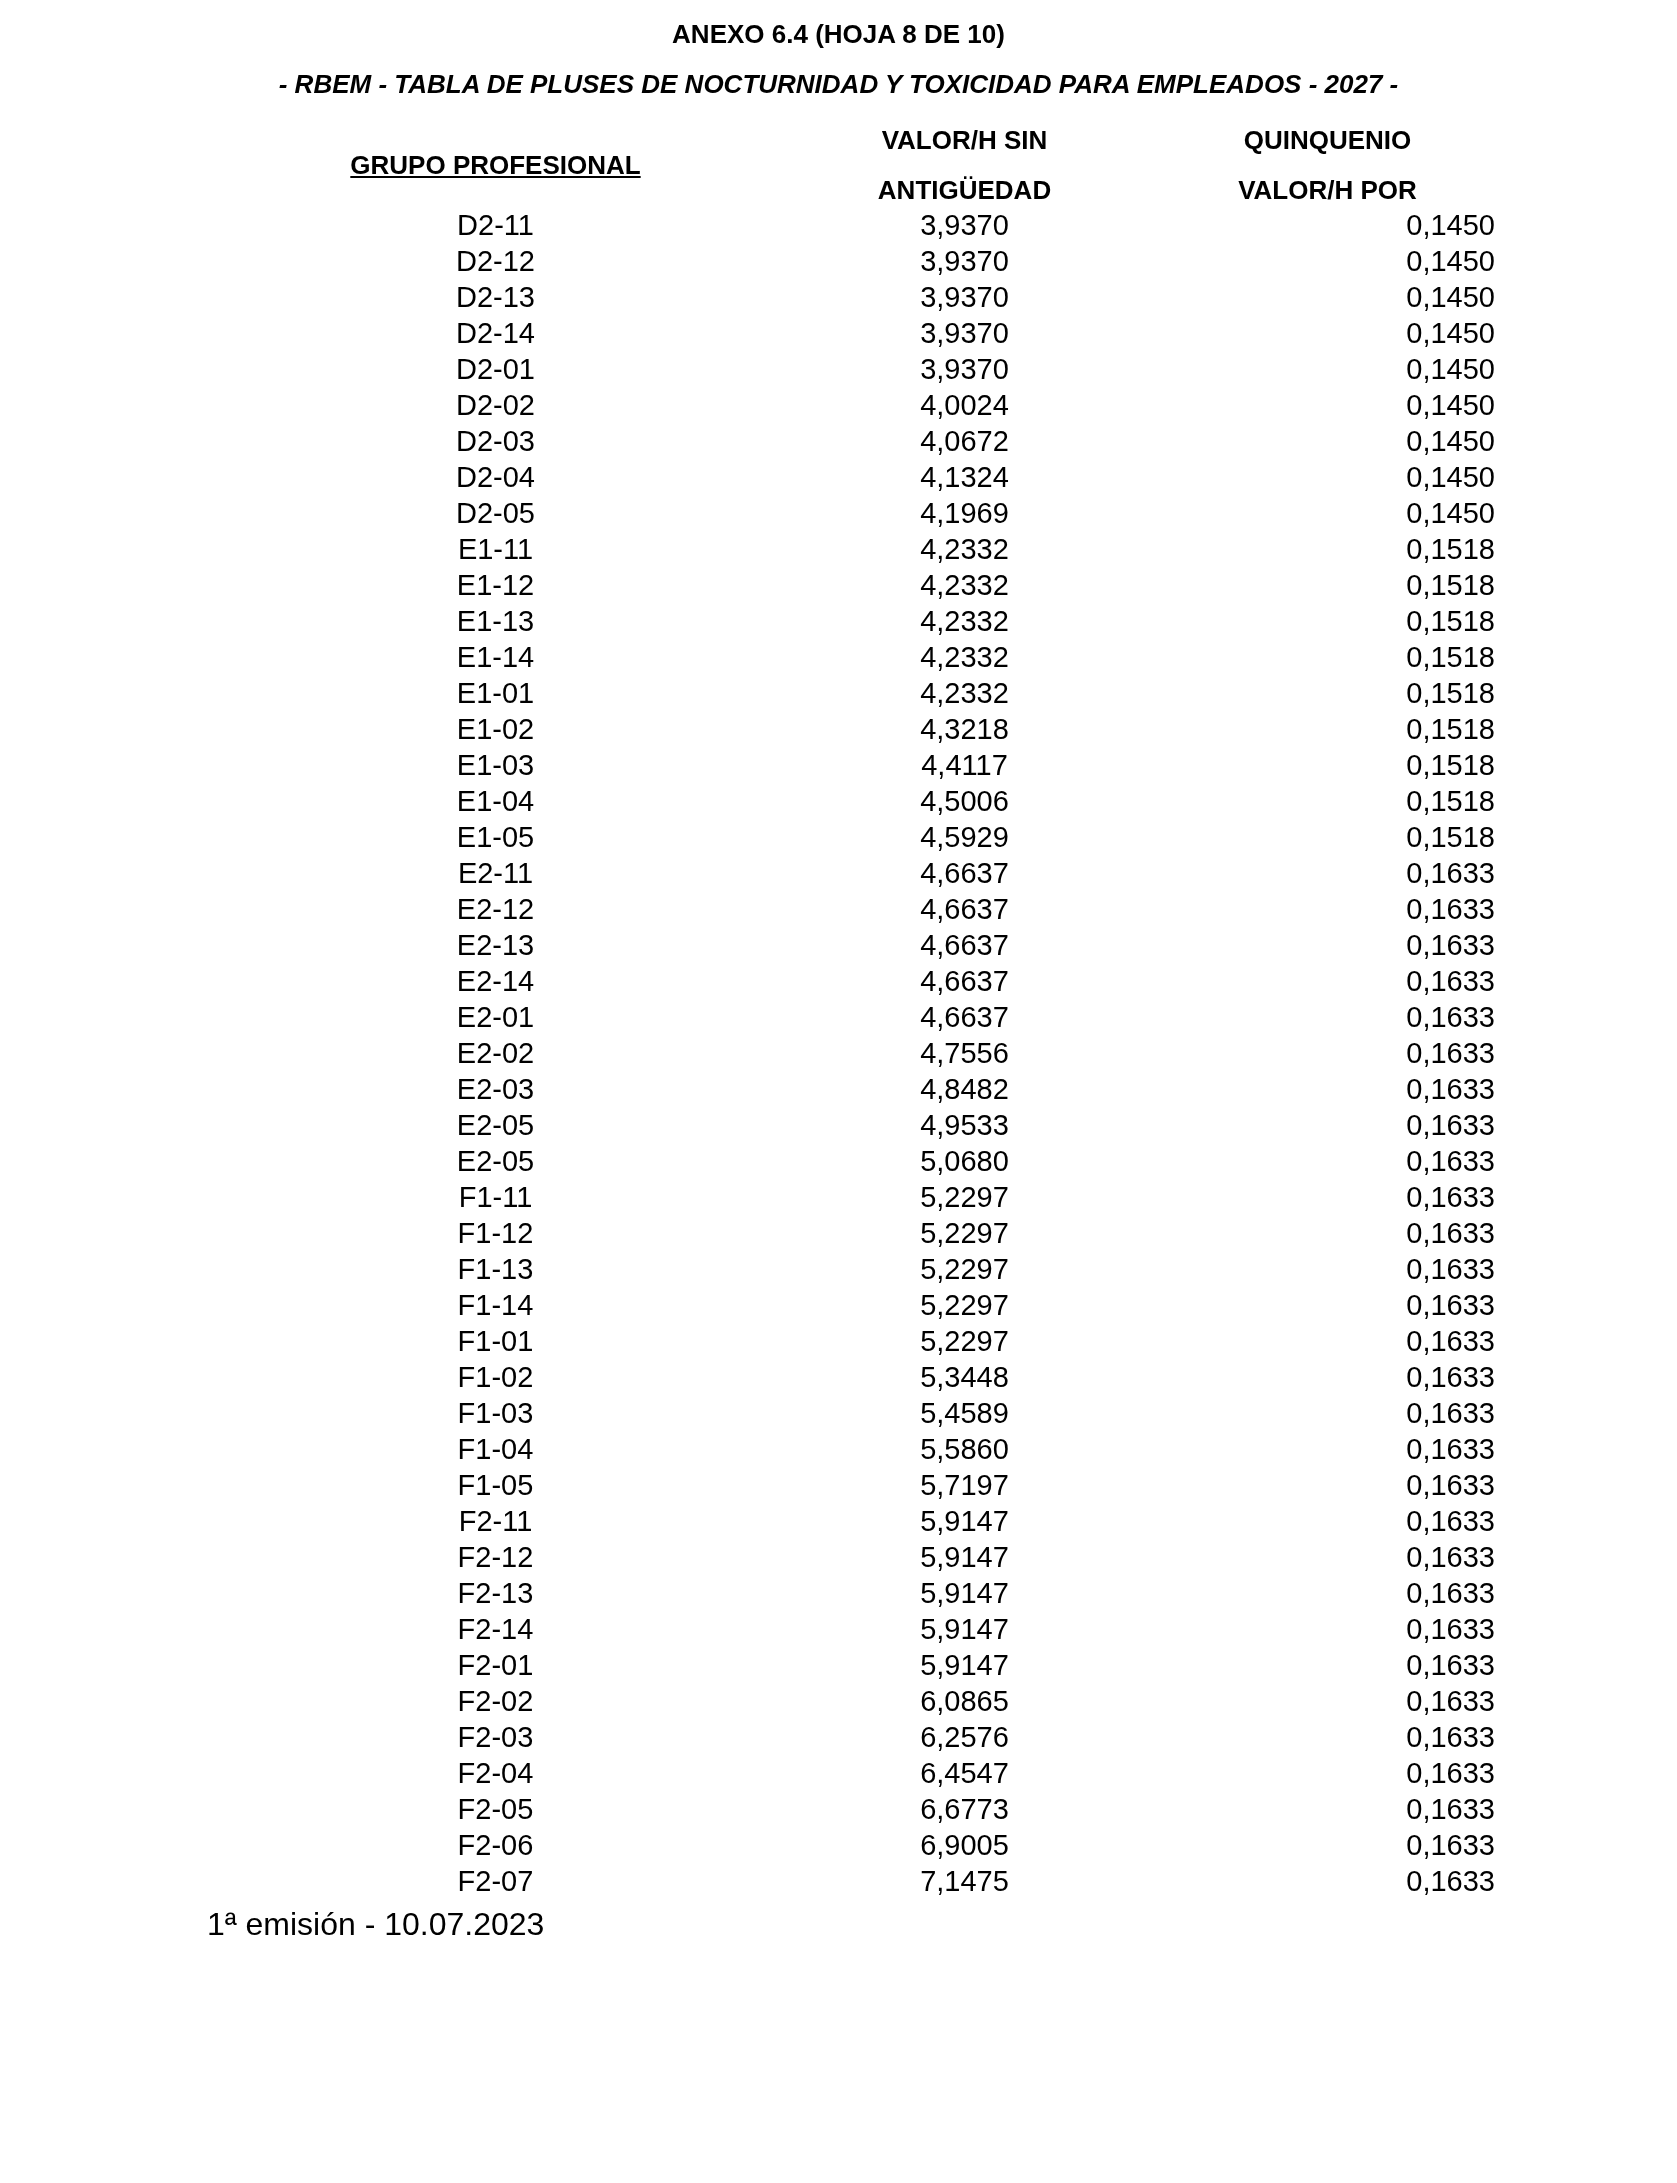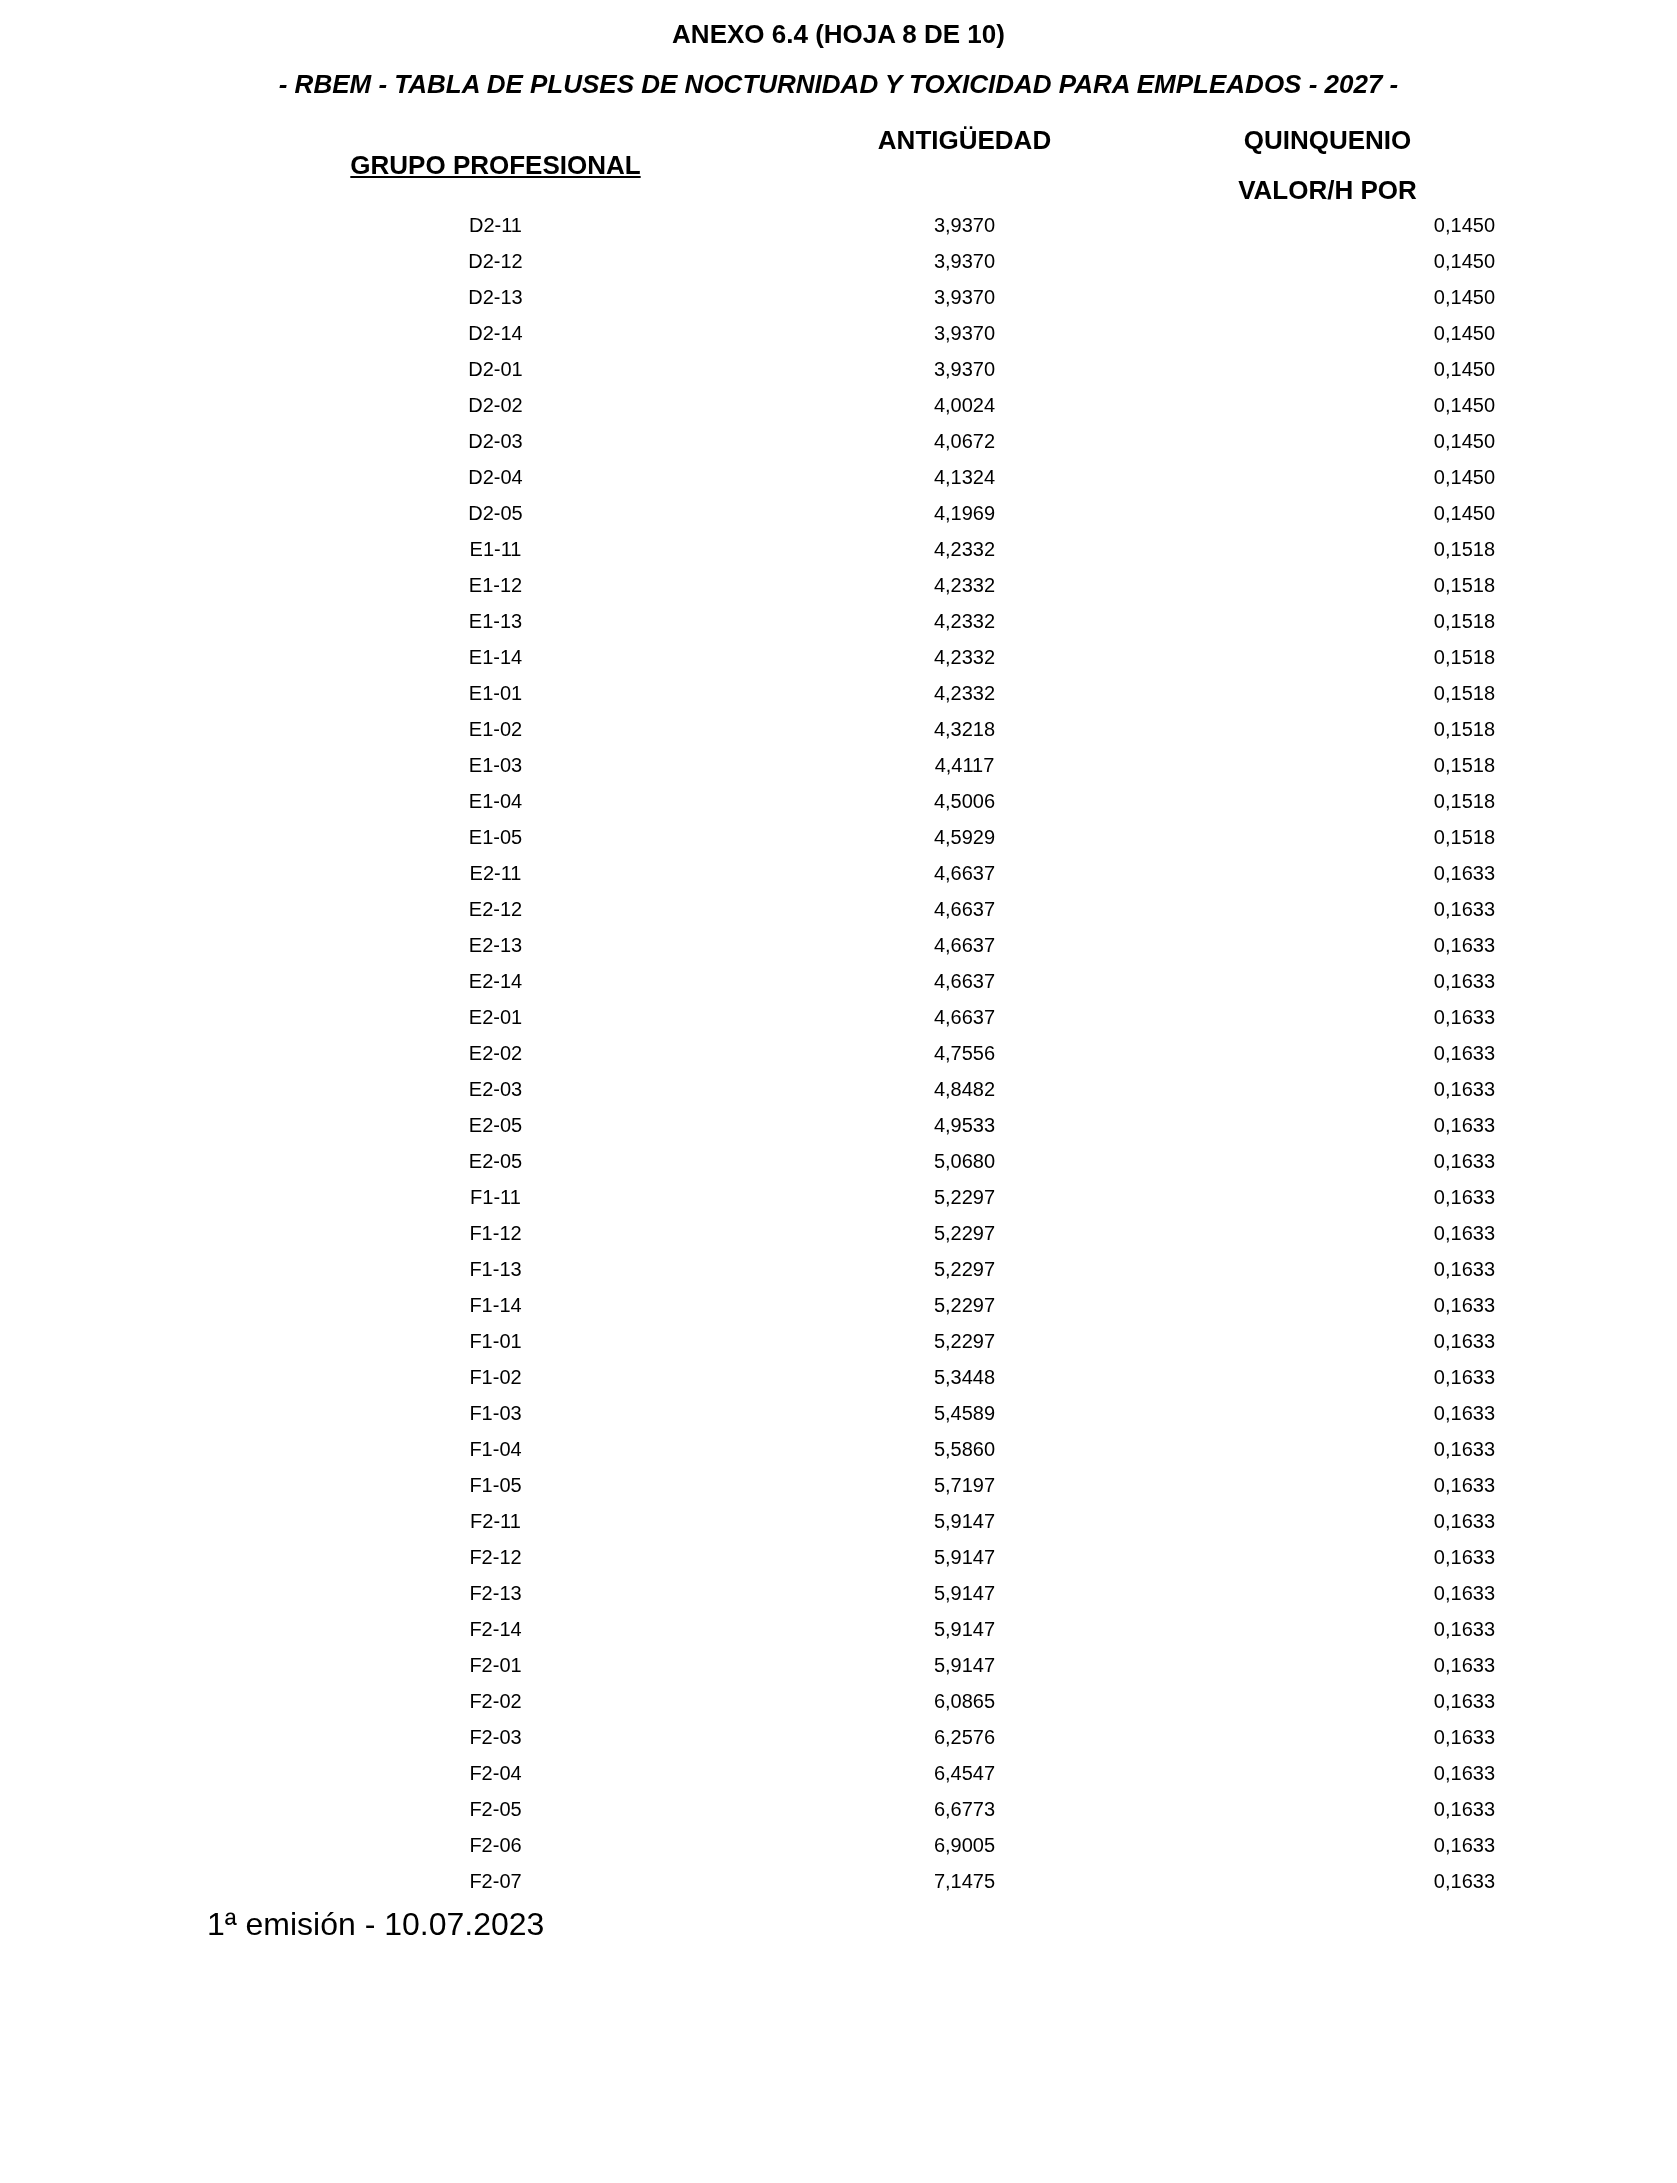--- a/index.html
+++ b/index.html
@@ -50,21 +50,21 @@
   #table-body {
     position: absolute;
     top: 207px;
     left: 0;
     width: 1677px;
   }
   .row {
     position: relative;
     height: 36px;
     line-height: 36px;
-    font-size: 20px;
+    font-size: 29px;
   }
   .cell {
     position: absolute;
     top: 0;
     width: 335px;
     text-align: center;
   }
   .cell.c1 { left: 328px; }
   .cell.c2 { left: 797px; }
   .cell.c3 { left: 1160px; text-align: right; }
@@ -82,20 +82,21 @@
 
 <div class="page">
 
   <div class="doc-title" id="title1">ANEXO 6.4 (HOJA 8 DE 10)</div>
 
   <div class="doc-title" id="title2">- RBEM - TABLA DE PLUSES DE NOCTURNIDAD Y TOXICIDAD PARA EMPLEADOS - 2027 -</div>
 
   <div class="col-hdr" id="hdr-col1">GRUPO PROFESIONAL</div>
 
   <div class="col-hdr twoline" id="hdr-col2">
+    <div>VALOR/H SIN</div>
     <div>ANTIGÜEDAD</div>
   </div>
 
   <div class="col-hdr twoline" id="hdr-col3">
     <div>QUINQUENIO</div>
     <div>VALOR/H POR</div>
   </div>
 
   <div id="table-body">
   <div class="row">

